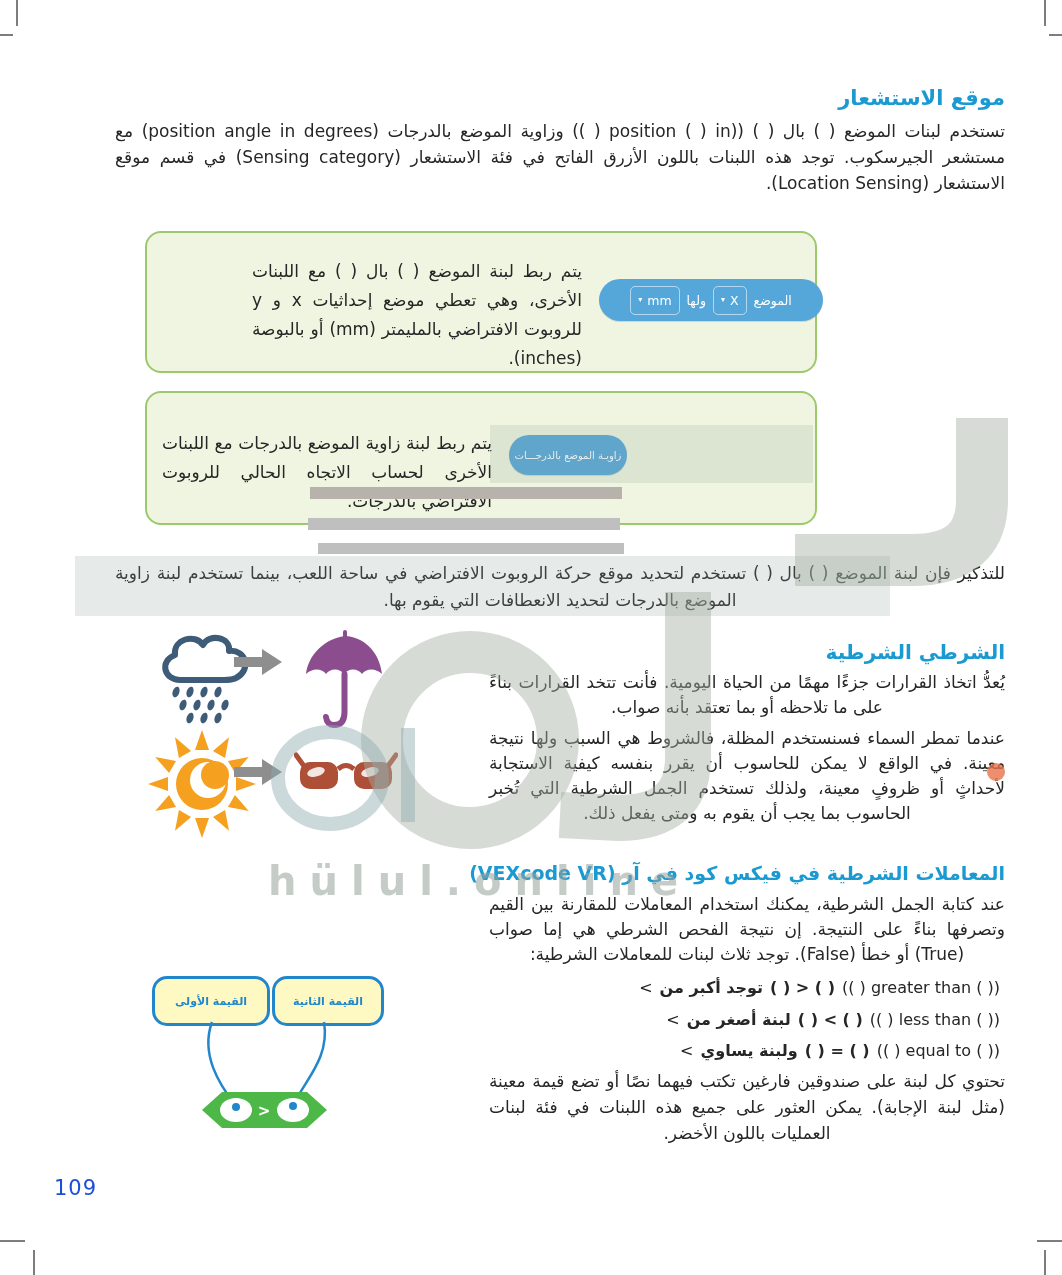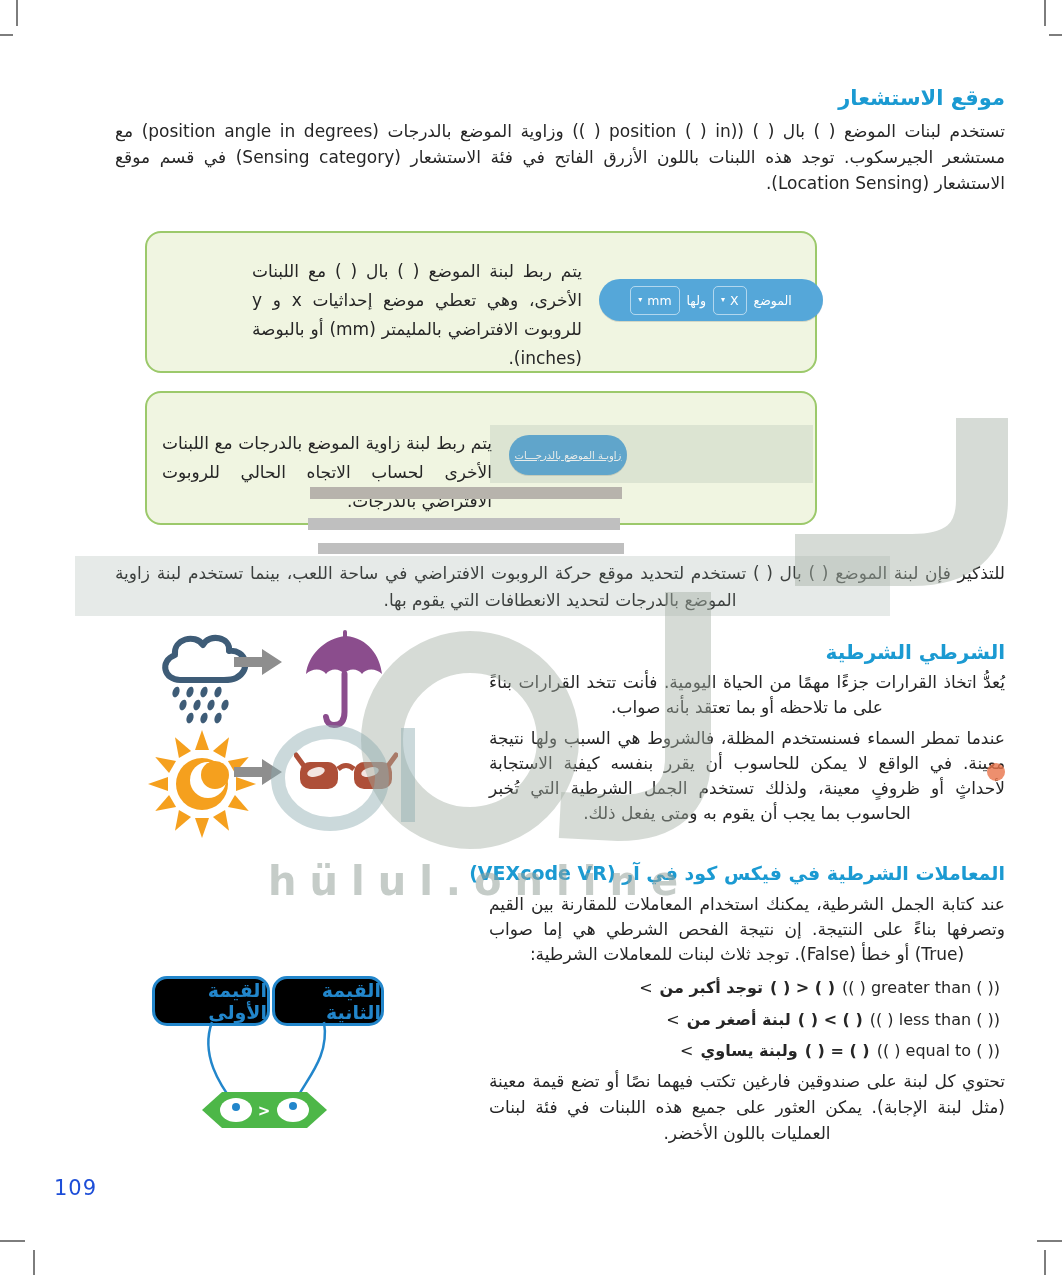--- a/index.html
+++ b/index.html
@@ -14,29 +14,29 @@
   .gbox{background:#f0f5e1;border:2px solid #9cc96b;border-radius:16px;margin-top:16px;}
   .gbox .txt{position:absolute;direction:rtl;font-size:17px;line-height:29px;color:#262626;
              text-align:justify;text-align-last:right;}
   
   .pill{position:absolute;background:#55a7d9;border-radius:21px;display:flex;align-items:center;
         justify-content:center;color:#fff;box-shadow:0 1px 0 rgba(0,0,0,.12);}
   .pill1{direction:rtl;gap:7px;padding:0 9px;font-size:12.5px;}
   .dd{display:flex;align-items:center;gap:5px;border:1.5px solid rgba(255,255,255,.55);
       border-radius:5px;height:27px;padding:0 7px;font-size:12.5px;}
   .caret{font-size:8px;line-height:1;}
-  .pill2{font-size:10px;white-space:nowrap;direction:rtl;text-decoration:underline;}
+  .pill2{font-size:10px;white-space:nowrap;direction:rtl;}
   .bar{position:absolute;background:#bfbfbf;}
   .para{position:absolute;direction:rtl;font-size:17px;color:#262626;}
   .bullet{position:absolute;display:flex;flex-direction:row-reverse;justify-content:flex-start;
           gap:7px;font-size:16px;color:#262626;direction:rtl;}
   .b{font-weight:bold;}
-  .callout{position:absolute;background:#000000;border:3px solid #2286cb;border-radius:15px;
+  .callout{position:absolute;background:#fef9c3;border:3px solid #2286cb;border-radius:15px;
            display:flex;align-items:center;justify-content:center;color:#2286cb;
-           font-weight:bold;font-size:19px;direction:rtl;}
+           font-weight:bold;font-size:11px;direction:rtl;}
   .pagenum{position:absolute;font-weight:normal;font-size:21px;color:#1d4ed8;letter-spacing:1px;}
   .wm-latin{position:absolute;font-size:40px;letter-spacing:13px;color:rgba(150,163,155,.55);
             font-weight:bold;}
   .wmlayer{position:absolute;left:0;top:0;pointer-events:none;}
 </style>
 </head>
 <body>
 
 <div class="page">
 

